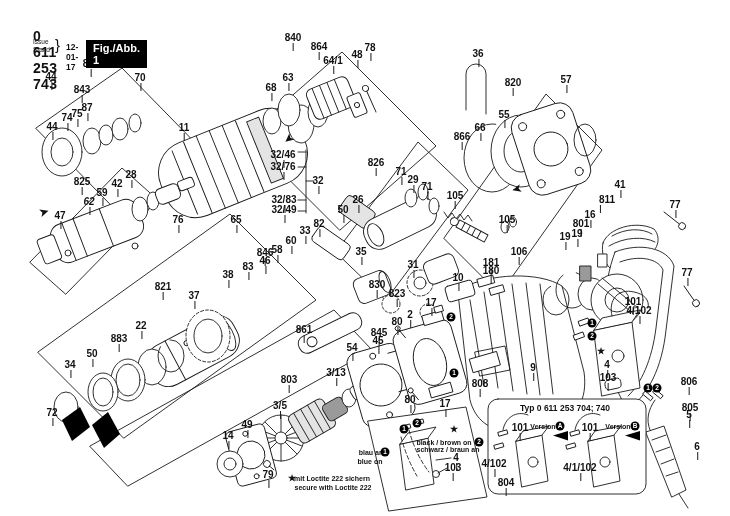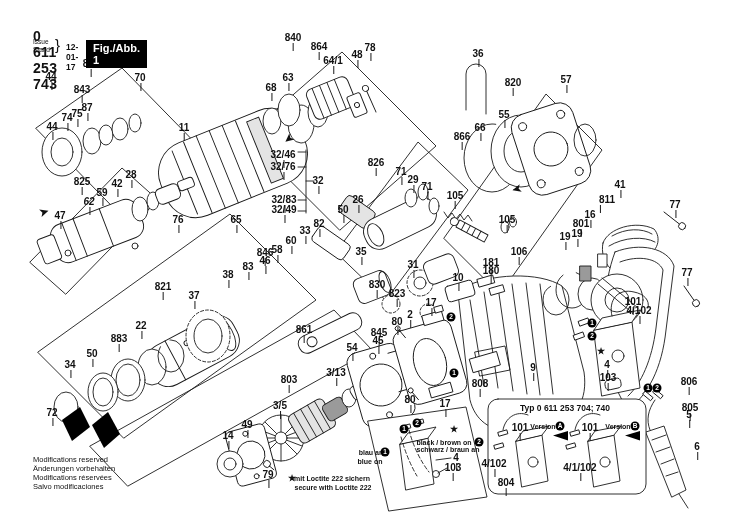--- a/index.html
+++ b/index.html
@@ -360,26 +360,20 @@
 
   <div id="hdr">
     <div id="part-no">0 611 253 743</div>
     <div id="issue-en">Issue</div>
     <div id="issue-de">Stand</div>
     <div id="brace">}</div>
     <div id="issue-date">12-01-17</div>
     <div id="fig-box">Fig./Abb. 1</div>
   </div>
 
-  <div id="ftr">
-    <div>Modifications reserved</div>
-    <div>Änderungen vorbehalten</div>
-    <div>Modifications réservées</div>
-    <div>Salvo modificaciones</div>
-  </div>
 
 <span class="lbl part" style="left: 91px; top: 64px;">825</span>
     <span class="lbl part" style="left: 51px; top: 77px;">44</span>
     <span class="lbl part" style="left: 82px; top: 90px;">843</span>
     <span class="lbl part" style="left: 140px; top: 78px;">70</span>
     <span class="lbl part" style="left: 87px; top: 108px;">87</span>
     <span class="lbl part" style="left: 77px; top: 114px;">75</span>
     <span class="lbl part" style="left: 67px; top: 118px;">74</span>
     <span class="lbl part" style="left: 52px; top: 127px;">44</span>
     <span class="lbl part" style="left: 184px; top: 128px;">11</span>

